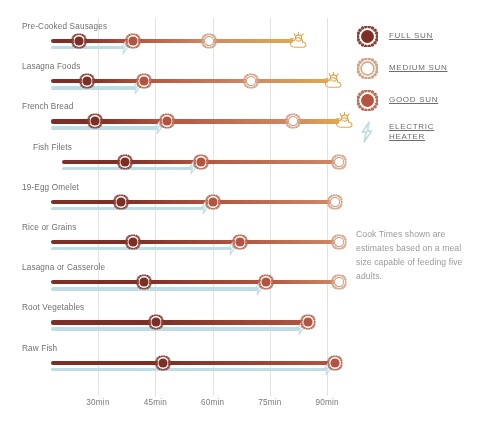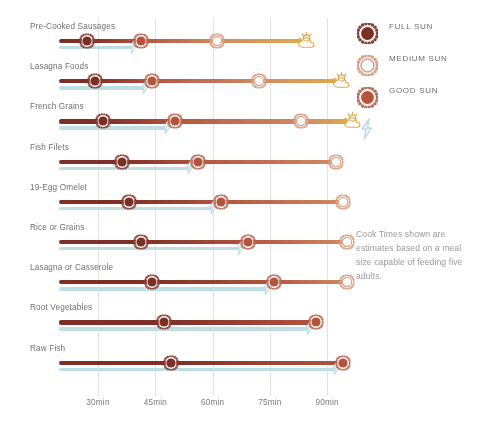--- a/index.html
+++ b/index.html
@@ -26,21 +26,21 @@
 
   .gridline {
     position: absolute;
     top: 18px;
     width: 1px;
     background: #e2e2e2;
   }
 
   .row {
     position: absolute;
-    left: 16px;
+    left: 8px;
     width: 350px;
     height: 40px;
   }
   .row-label {
     position: absolute;
     left: 14px;
     top: 0px;
     font-size: 8.2px;
     letter-spacing: 0.15px;
     color: #6f6f6f;
@@ -102,23 +102,24 @@
 
   
   #legend {
     position: absolute;
     left: 356px;
     top: 22px;
     width: 124px;
   }
   .legend-item {
     display: flex;
-    align-items: flex-start;
+    align-items: center;
     height: 28px;
     margin-bottom: 4px;
+    text-decoration: underline;
   }
   .legend-icon {
     width: 22px;
     height: 22px;
     margin-right: 11px;
     flex: 0 0 22px;
     display: flex;
     align-items: center;
     justify-content: center;
   }
@@ -344,21 +345,21 @@
       <path d="M7.6 5.4 L6.2 2.6 M10.4 4.0 L10.6 1.2 M13.2 4.8 L15.2 2.8 M5.6 8.0 L2.9 7.2"></path>
       <circle cx="10.6" cy="7.0" r="3.1"></circle>
       <path d="M6.6 16.2 C3.6 16.2 2.3 14.3 2.6 12.3 C2.9 10.4 4.6 9.3 6.4 9.6
                C7.0 7.6 9.0 6.4 11.1 6.9 C13.3 7.4 14.7 9.3 14.6 11.2
                C16.5 11.2 17.9 12.6 17.9 14.0 C17.9 15.4 16.6 16.2 15.1 16.2 Z"></path>
     </g>
           </svg>
         </div>
       </div>
       <div class="row" style="top: 102.4px;">
-        <div class="row-label">French Grains</div>
+        <div class="row-label">French Bread</div>
         <div class="bar bar-seg1" style="left: 42.61px; width: 43.93px; top: 17px;"></div>
         <div class="bar bar-seg1" style="left: 86.54px; width: 72.58px; top: 17px;"></div>
         <div class="bar bar-seg3" style="left: 159.12px; width: 126.06px; top: 17px;"></div>
         <div class="bar bar-seg4" style="left: 285.18px; width: 45.84px; top: 17px;"></div>
         <div class="bar" style="left: 86.54px; width: 72.58px; top: 17px; background: linear-gradient(to right, rgb(125, 47, 37), rgb(180, 84, 63));"></div>
         <div class="bar" style="left: 159.12px; width: 126.06px; top: 17px; background: linear-gradient(to right, rgb(180, 84, 63), rgb(208, 138, 99));"></div>
         <div class="bar" style="left: 285.18px; width: 45.84px; top: 17px; background: linear-gradient(to right, rgb(208, 138, 99), rgb(224, 168, 75));"></div>
         <div class="bar-blue" style="left: 42.61px; width: 108.87px; top: 24px;"></div>
         <div class="bolt-icon" style="left: 151.48px; top: 24.5px;">
           <svg viewBox="0 0 9 15">
@@ -442,21 +443,21 @@
     <g fill="none" stroke="#e0a84b" stroke-width="1.1" stroke-linecap="round">
       <path d="M7.6 5.4 L6.2 2.6 M10.4 4.0 L10.6 1.2 M13.2 4.8 L15.2 2.8 M5.6 8.0 L2.9 7.2"></path>
       <circle cx="10.6" cy="7.0" r="3.1"></circle>
       <path d="M6.6 16.2 C3.6 16.2 2.3 14.3 2.6 12.3 C2.9 10.4 4.6 9.3 6.4 9.6
                C7.0 7.6 9.0 6.4 11.1 6.9 C13.3 7.4 14.7 9.3 14.6 11.2
                C16.5 11.2 17.9 12.6 17.9 14.0 C17.9 15.4 16.6 16.2 15.1 16.2 Z"></path>
     </g>
           </svg>
         </div>
       </div>
-      <div class="row" style="top: 142.6px;">
+      <div class="row" style="top: 142.6px; margin-left: 11px;">
         <div class="row-label">Fish Filets</div>
         <div class="bar bar-seg1" style="left: 42.61px; width: 63.03px; top: 17px;"></div>
         <div class="bar bar-seg1" style="left: 105.64px; width: 76.4px; top: 17px;"></div>
         <div class="bar bar-seg3" style="left: 182.04px; width: 137.52px; top: 17px;"></div>
         <div class="bar" style="left: 105.64px; width: 76.4px; top: 17px; background: linear-gradient(to right, rgb(125, 47, 37), rgb(180, 84, 63));"></div>
         <div class="bar" style="left: 182.04px; width: 137.52px; top: 17px; background: linear-gradient(to right, rgb(180, 84, 63), rgb(208, 138, 99));"></div>
         <div class="bar-blue" style="left: 42.61px; width: 131.79px; top: 24px;"></div>
         <div class="bolt-icon" style="left: 174.4px; top: 24.5px;">
           <svg viewBox="0 0 9 15">
     <path d="M5.9 0.8 L1.2 7.6 L3.9 7.6 L2.6 14.2 L7.6 6.9 L4.8 6.9 Z" fill="#ffffff" stroke="#bedde4" stroke-width="1.15" stroke-linejoin="round"></path>
@@ -1004,16 +1005,17 @@
           </svg></div>
       </div>
       <div class="legend-label">GOOD SUN</div>
     </div>
     <div class="legend-item">
       <div class="legend-icon">
         <svg viewBox="0 0 9 15" style="width:14px;height:22px">
     <path d="M5.9 0.8 L1.2 7.6 L3.9 7.6 L2.6 14.2 L7.6 6.9 L4.8 6.9 Z" fill="#ffffff" stroke="#bedde4" stroke-width="1.15" stroke-linejoin="round"></path>
   </svg>
       </div>
+      <div class="legend-label">ELECTRIC<br>HEATER</div>
     </div>
   </div>
 
 <div id="legend-note">Cook Times shown are estimates based on a meal size capable of feeding five adults.</div>
 
 </body></html>

